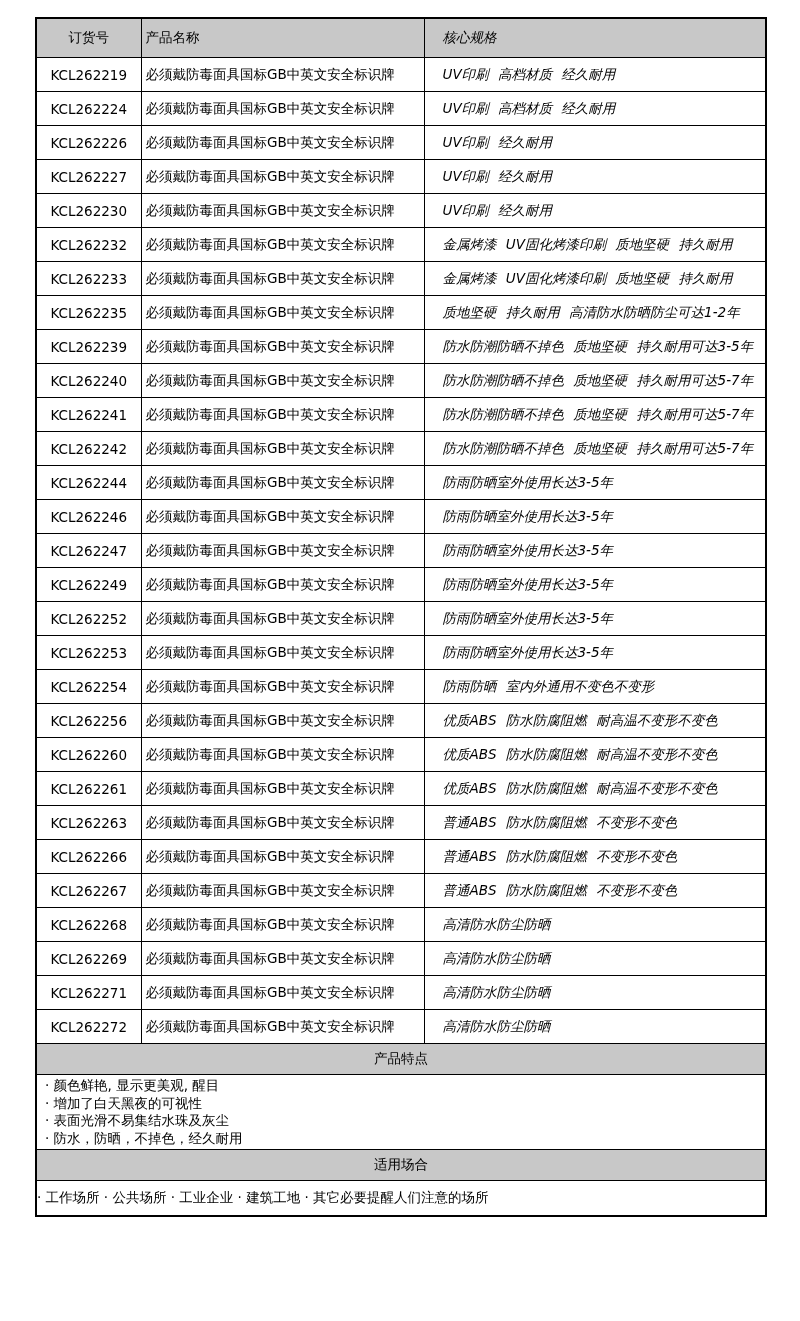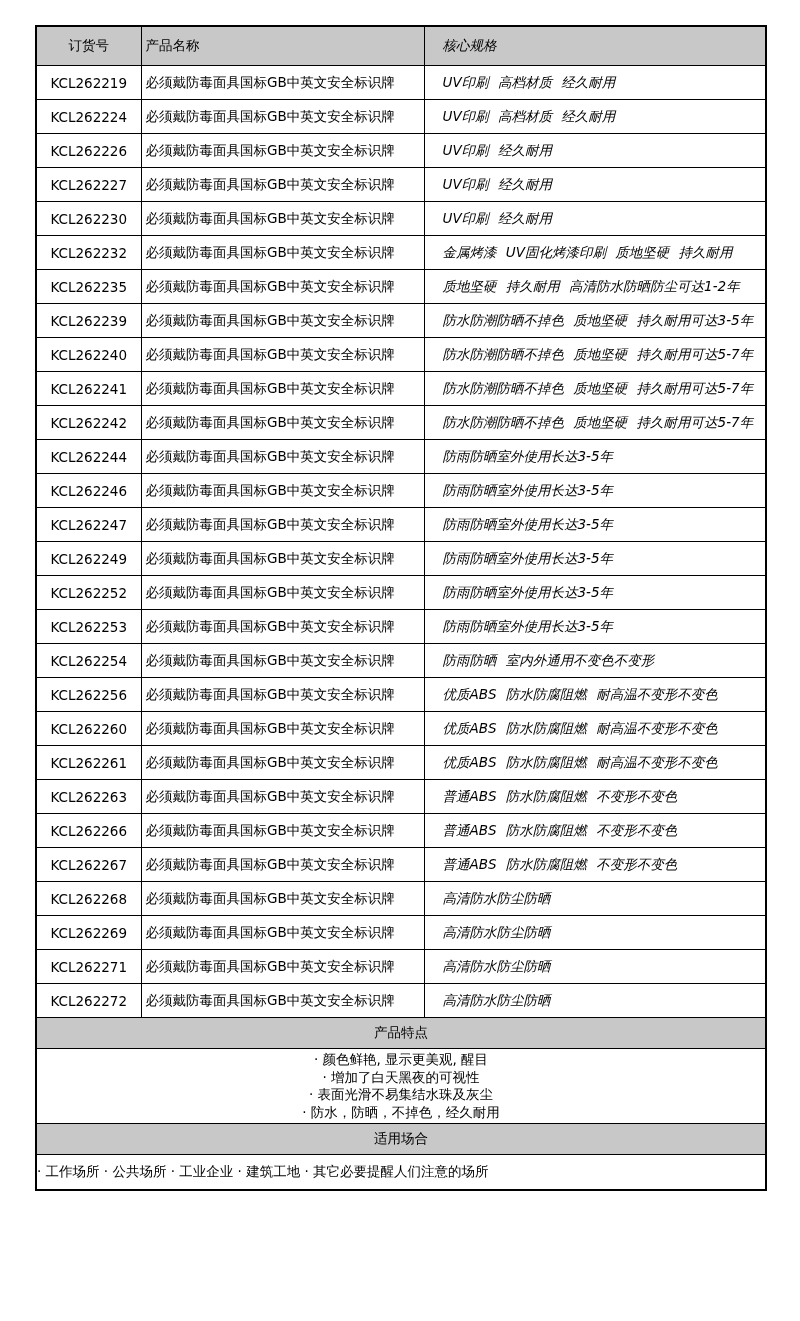--- a/index.html
+++ b/index.html
@@ -23,21 +23,20 @@
     box-sizing:border-box;
     padding:17px 35px 0 35px;
     background:var(--page-bg);
   }
   table.spec-table{
     width:730px;
     border-collapse:collapse;
     table-layout:fixed;
     border:2px solid var(--border-color);
     font-size:13.5px;
-    margin-top:8px;
   }
   .spec-table th,
   .spec-table td{
     border:1px solid var(--border-color);
     vertical-align:middle;
     padding:0;
     overflow:hidden;
     white-space:nowrap;
   }
   .spec-table thead th{
@@ -67,22 +66,21 @@
     word-spacing:5px;
   }
   tr.section-row td{
     height:30px;
     background:var(--section-bg);
     text-align:center;
     word-spacing:0;
   }
   tr.features-row td{
     height:70px;
-    text-align:center;
-    padding:2px 16px;
+    padding:2px 8px;
     word-spacing:0;
   }
   .feature-line{
     line-height:17.5px;
     font-size:13.5px;
   }
   tr.venues-row td{
     height:34px;
     word-spacing:0;
   }
@@ -129,20 +127,25 @@
           <td class="col-code">KCL262230</td>
           <td class="col-name">必须戴防毒面具国标GB中英文安全标识牌</td>
           <td class="col-spec">UV印刷 经久耐用</td>
         </tr>
         <tr>
           <td class="col-code">KCL262232</td>
           <td class="col-name">必须戴防毒面具国标GB中英文安全标识牌</td>
           <td class="col-spec">金属烤漆 UV固化烤漆印刷 质地坚硬 持久耐用</td>
         </tr>
         <tr>
+          <td class="col-code">KCL262233</td>
+          <td class="col-name">必须戴防毒面具国标GB中英文安全标识牌</td>
+          <td class="col-spec">金属烤漆 UV固化烤漆印刷 质地坚硬 持久耐用</td>
+        </tr>
+        <tr>
           <td class="col-code">KCL262235</td>
           <td class="col-name">必须戴防毒面具国标GB中英文安全标识牌</td>
           <td class="col-spec">质地坚硬 持久耐用 高清防水防晒防尘可达1-2年</td>
         </tr>
         <tr>
           <td class="col-code">KCL262239</td>
           <td class="col-name">必须戴防毒面具国标GB中英文安全标识牌</td>
           <td class="col-spec">防水防潮防晒不掉色 质地坚硬 持久耐用可达3-5年</td>
         </tr>
         <tr>

